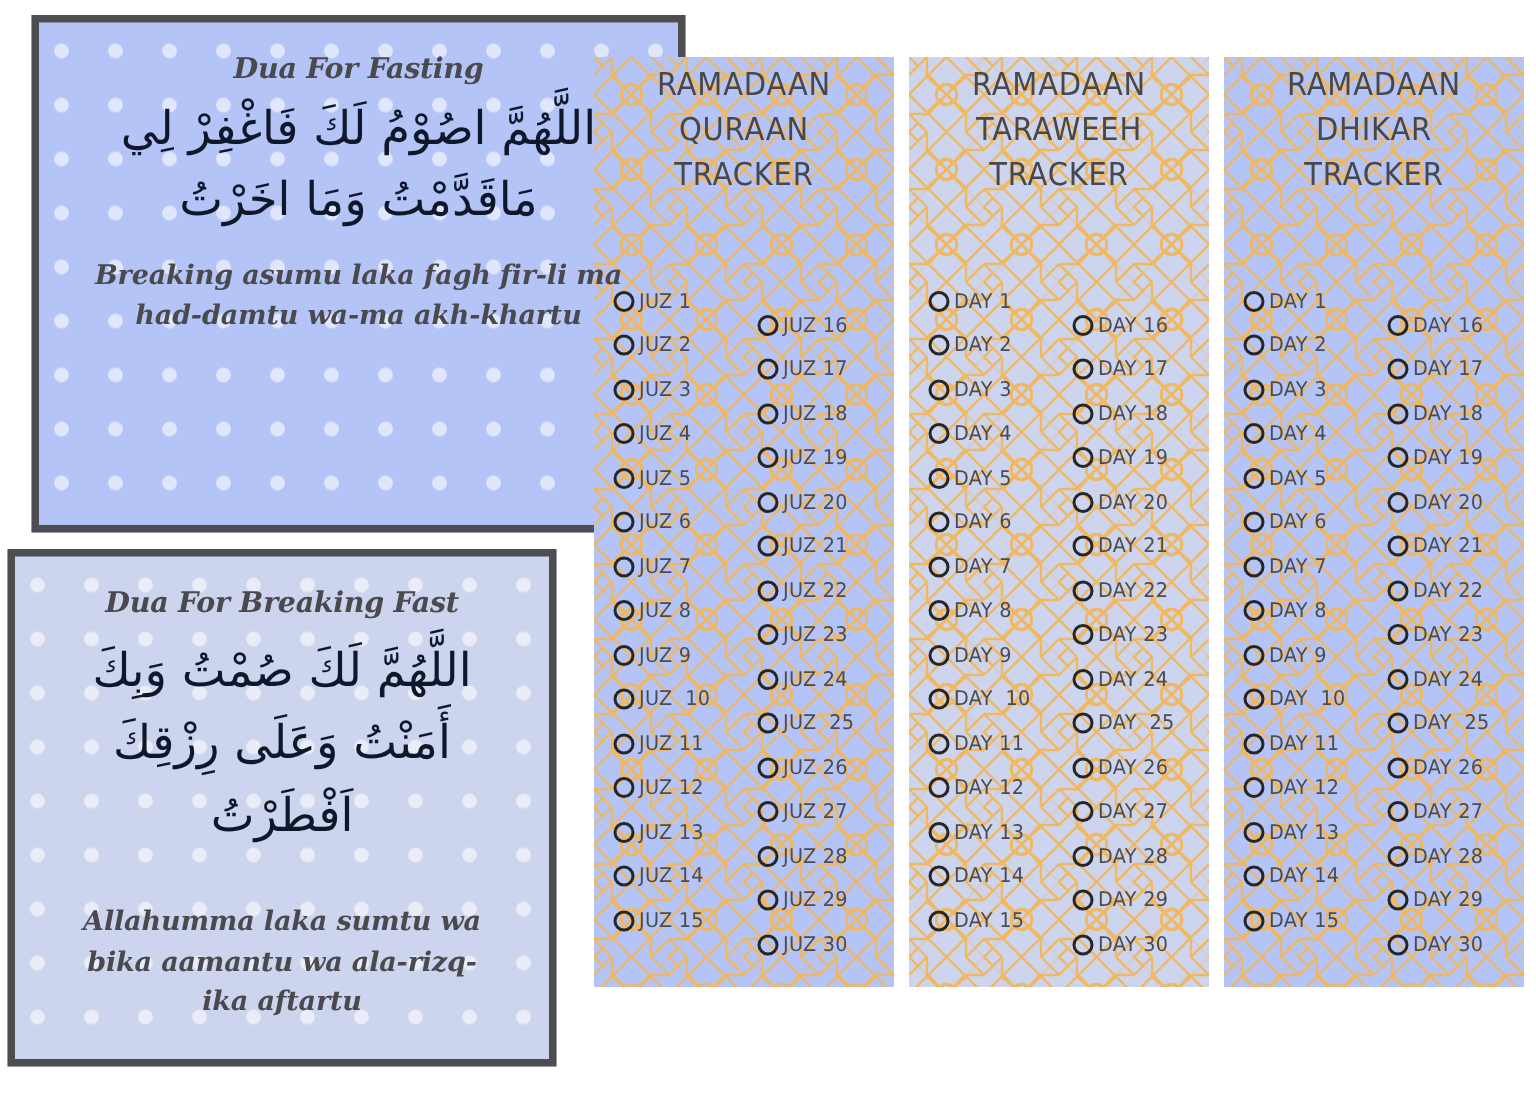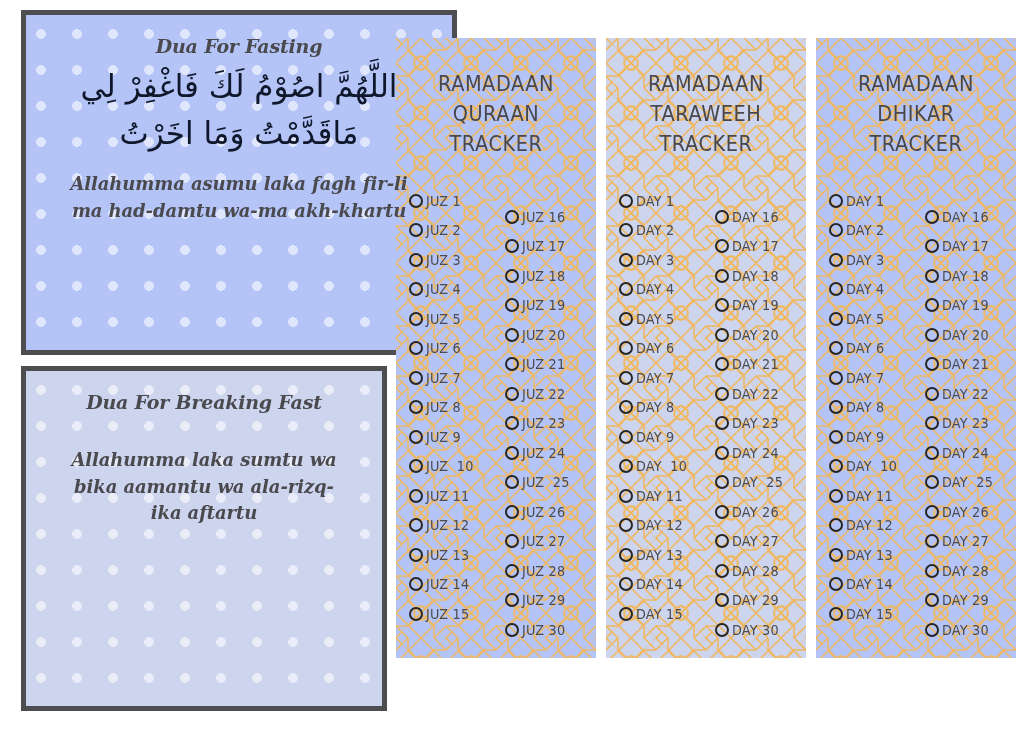--- a/index.html
+++ b/index.html
@@ -46,21 +46,21 @@
   }
 
   #dua-fasting {
     left: 21px;
     top: 10px;
     width: 436px;
     height: 345px;
     background: #b4c4f7;
   }
   #dua-breaking {
-    left: 21px;
+    left: 5px;
     top: 366px;
     width: 366px;
     height: 345px;
     background: #ccd4ee;
   }
 
   .dua-title {
     font-family: "DejaVu Serif", "Liberation Serif", serif;
     font-weight: bold;
     font-style: italic;
@@ -119,21 +119,21 @@
     opacity: 0.95;
   }
   #tracker-taraweeh .pattern { opacity: 1; }
 
   .tracker-inner {
     position: relative;
     z-index: 3;
     width: 100%;
     height: 100%;
     box-sizing: border-box;
-    padding-top: 32px;
+    padding-top: 4px;
   }
 
   .tracker-title {
     text-align: center;
     color: #47474c;
     font-family: "DejaVu Sans", sans-serif;
     font-size: 21px;
     line-height: 1.42;
     letter-spacing: 0.6px;
     font-weight: 400;
@@ -180,28 +180,29 @@
   }
 </style>
 </head>
 <body>
 
 <div class="dua-card" id="dua-fasting">
   <div class="dots"></div>
   <div class="inner">
     <div class="dua-title">Dua For Fasting</div>
     <div class="dua-arabic">اللَّهُمَّ اصُوْمُ لَكَ فَاغْفِرْ لِي مَاقَدَّمْتُ وَمَا اخَرْتُ</div>
-    <div class="dua-translit">Allahumma asumu laka fagh fir-li ma had-damtu wa-ma akh-khartu</div>
+    <div class="dua-translit">Breaking asumu laka fagh fir-li ma had-damtu wa-ma akh-khartu</div>
   </div>
 </div>
 
 <div class="dua-card" id="dua-breaking">
   <div class="dots"></div>
   <div class="inner">
     <div class="dua-title">Dua For Breaking Fast</div>
+    <div class="dua-arabic">اللَّهُمَّ لَكَ صُمْتُ وَبِكَ أَمَنْتُ وَعَلَى رِزْقِكَ اَفْطَرْتُ</div>
     <div class="dua-translit">Allahumma laka sumtu wa bika aamantu wa ala-rizq-ika aftartu</div>
   </div>
 </div>
 
 <div class="tracker" id="tracker-quraan">
   <svg class="pattern" viewBox="0 0 200 620" preserveAspectRatio="none">
       <defs>
         <pattern id="pat1" width="50" height="50" patternUnits="userSpaceOnUse">
           <g fill="none" stroke="#f0b860" stroke-width="1.6">
             <path d="M0 25 L12 13 L25 25 L12 37 Z"></path>

